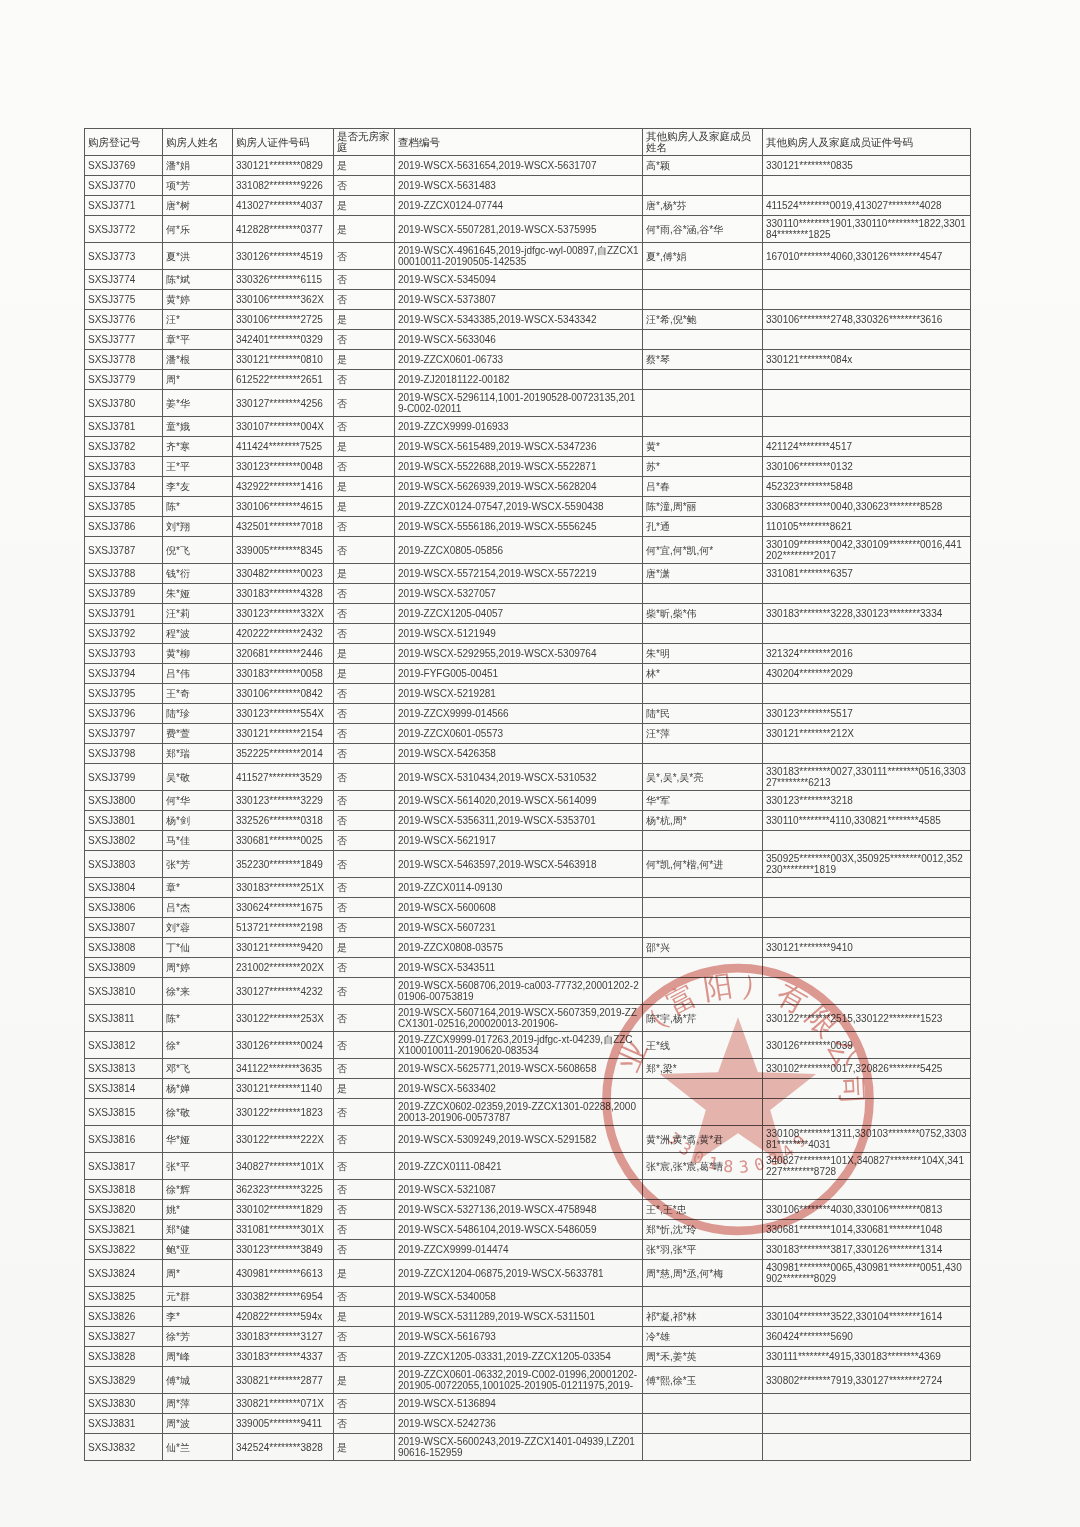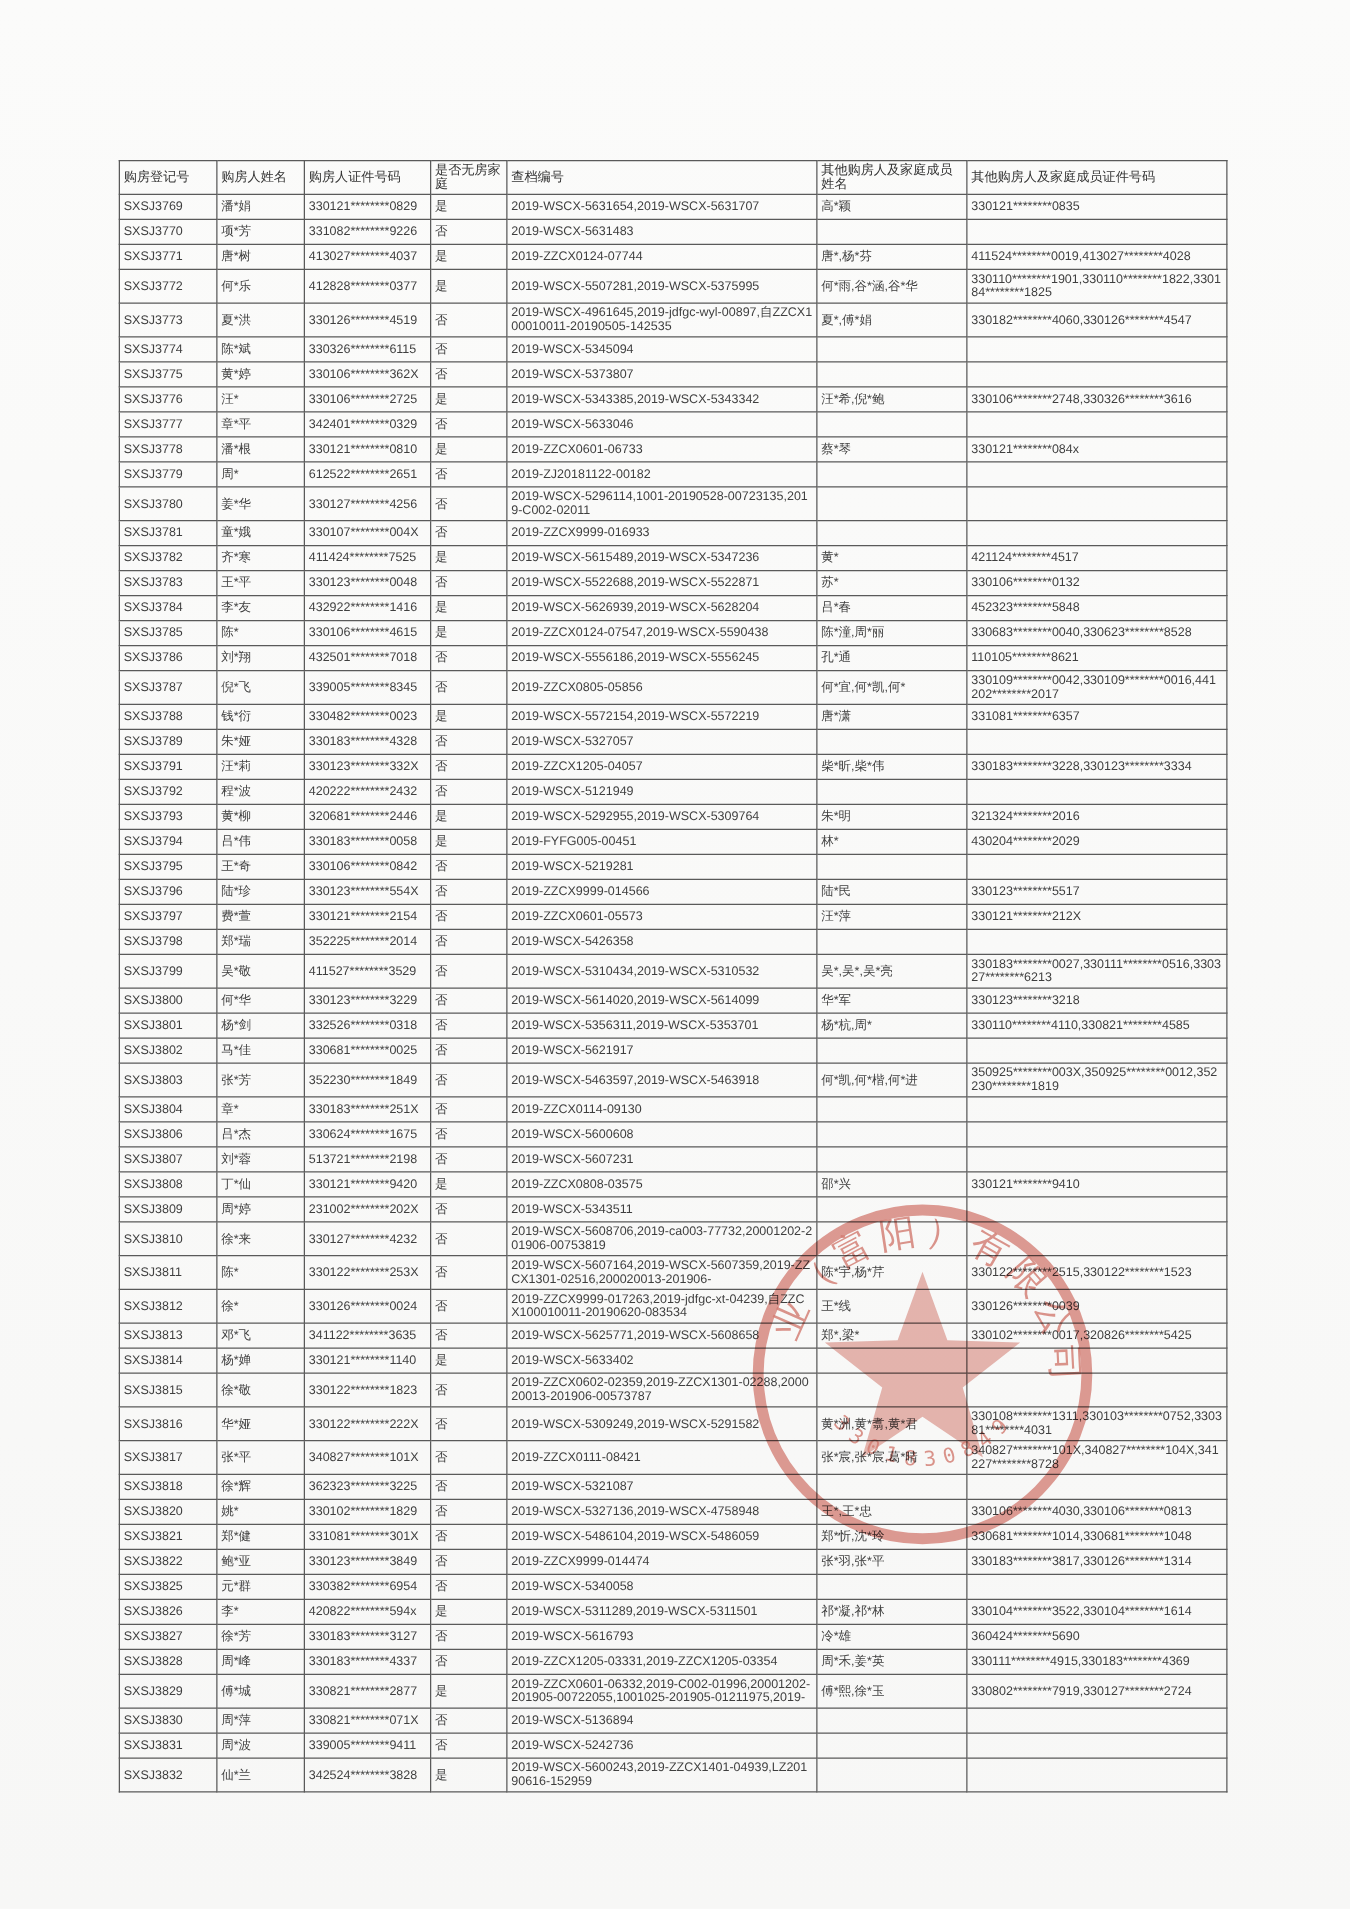--- a/index.html
+++ b/index.html
@@ -4,21 +4,21 @@
 <style>
   html,body{margin:0;padding:0;}
   body{
     width:1080px;height:1527px;position:relative;
     background:#f9f9f8;
     font-family:"Liberation Sans","DejaVu Sans",sans-serif;
     color:#3c3c3c;
   }
   .page{position:absolute;inset:0;background:linear-gradient(180deg,#fbfbfa 0%,#f7f7f6 100%);}
   table.reg{
-    position:absolute;left:95px;top:128px;width:886px;
+    position:absolute;left:84px;top:128px;width:886px;
     border-collapse:collapse;table-layout:fixed;
     background:transparent;
   }
   table.reg th, table.reg td{
     border:1px solid #5a5a5a;
     font-size:10px;line-height:11px;
     padding:2px 3px;vertical-align:middle;text-align:left;
     word-break:break-all;overflow:hidden;
     font-weight:normal;color:#3f3f3f;
   }
@@ -94,21 +94,21 @@
           <td>何*雨,谷*涵,谷*华</td>
           <td>330110********1901,330110********1822,330184********1825</td>
         </tr>
         <tr>
           <td>SXSJ3773</td>
           <td>夏*洪</td>
           <td>330126********4519</td>
           <td>否</td>
           <td>2019-WSCX-4961645,2019-jdfgc-wyl-00897,自ZZCX100010011-20190505-142535</td>
           <td>夏*,傅*娟</td>
-          <td>330182********4060,330126********4547</td>
+          <td>167010********4060,330126********4547</td>
         </tr>
         <tr>
           <td>SXSJ3774</td>
           <td>陈*斌</td>
           <td>330326********6115</td>
           <td>否</td>
           <td>2019-WSCX-5345094</td>
           <td></td>
           <td></td>
         </tr>
@@ -509,20 +509,29 @@
           <td>330681********1014,330681********1048</td>
         </tr>
         <tr>
           <td>SXSJ3822</td>
           <td>鲍*亚</td>
           <td>330123********3849</td>
           <td>否</td>
           <td>2019-ZZCX9999-014474</td>
           <td>张*羽,张*平</td>
           <td>330183********3817,330126********1314</td>
+        </tr>
+        <tr>
+          <td>SXSJ3824</td>
+          <td>周*</td>
+          <td>430981********6613</td>
+          <td>是</td>
+          <td>2019-ZZCX1204-06875,2019-WSCX-5633781</td>
+          <td>周*慈,周*丞,何*梅</td>
+          <td>430981********0065,430981********0051,430902********8029</td>
         </tr>
         <tr>
           <td>SXSJ3825</td>
           <td>元*群</td>
           <td>330382********6954</td>
           <td>否</td>
           <td>2019-WSCX-5340058</td>
           <td></td>
           <td></td>
         </tr>

